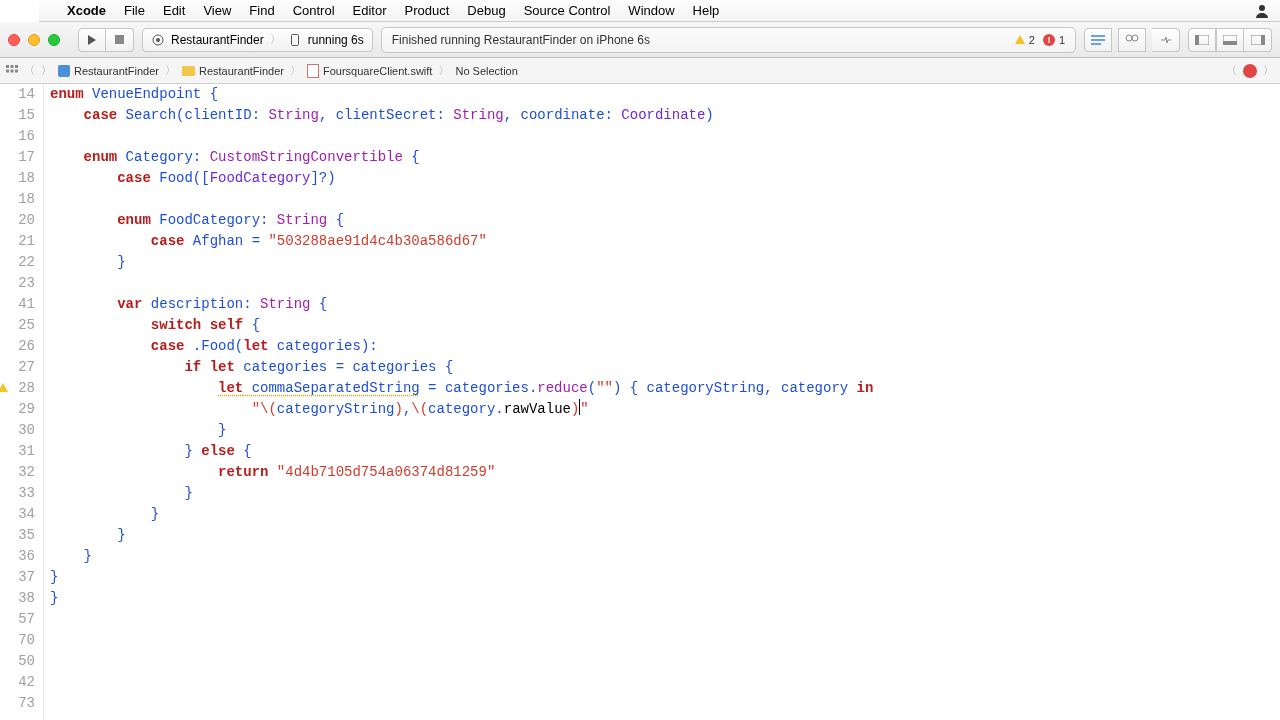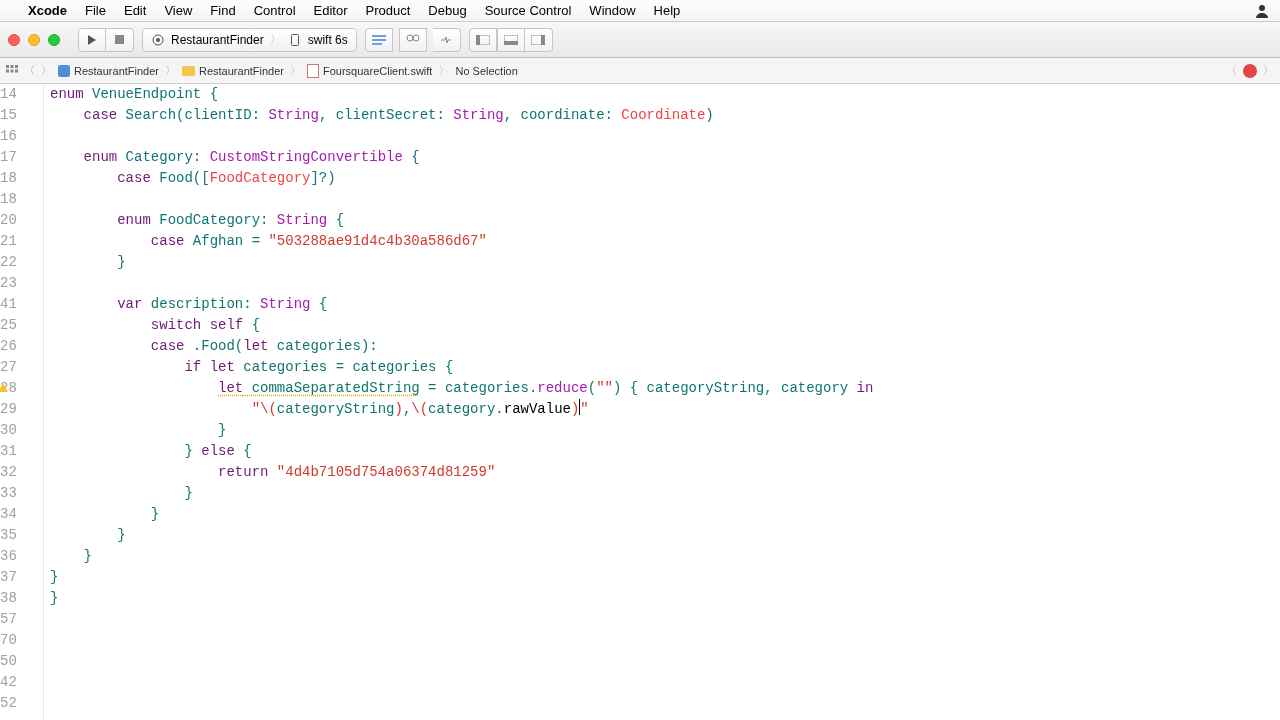--- a/index.html
+++ b/index.html
@@ -16,20 +16,21 @@
   
   .menubar {
     height: 22px;
     background: linear-gradient(#fdfdfd,#f4f4f4);
     border-bottom: 1px solid #ccc;
     display: flex;
     align-items: center;
     padding: 0 10px;
     gap: 18px;
     font-size: 13px;
+    margin-left: 39px;
   }
   .menubar .apple { font-size: 14px; }
   .menubar .appname { font-weight: 600; }
   .menubar .spacer { flex: 1; }
   .menubar .user-icon svg { display:block; }
 
   
   .toolbar {
     height: 36px;
     background: linear-gradient(#f7f7f7,#e9e9e9);
@@ -122,20 +123,21 @@
   
   .editor {
     display:flex;
     height: calc(720px - 22px - 36px - 26px);
     font-family: Menlo, Monaco, "Courier New", monospace;
     font-size: 14px;
     line-height: 21px;
   }
   .gutter {
     width: 44px;
+    text-align: right;
     padding-right: 8px;
     color: #a0a0a0;
     background: #fff;
     border-right: 1px solid #e8e8e8;
     user-select:none;
     position:relative;
   }
   .gutter .ln { height:21px; position:relative; }
   .gutter .warn::before {
     content:"";
@@ -143,26 +145,26 @@
     width:0;height:0;
     border-left:5px solid transparent;border-right:5px solid transparent;
     border-bottom:9px solid #f5c326;
   }
   .code {
     padding-left: 6px;
     white-space: pre;
     overflow: hidden;
   }
   .code .line { height:21px; }
-  .kw { color:#701a75; }
+  .kw { color:#b91c1c;font-weight:bold; }
   .typ { color:#a21caf; }
-  .usr { color:#ef4444; }
+  .usr { color:#6d28d9; }
   .str { color:#d13a2b; }
   .prop { color:#000000; }
-  .plain { color:#0f766e;font-family:Liberation Mono, monospace; }
+  .plain { color:#1d4ed8;font-family:Liberation Mono, monospace; }
   .underlined-warn { text-decoration: underline dotted #d9a400; text-underline-offset:3px; }
   .cursor {
     display:inline-block;width:1px;height:16px;background:#000;vertical-align:-2px;
   }
 </style>
 </head>
 <body>
 
 <div class="menubar">
   <span class="apple"></span>
@@ -214,23 +216,36 @@
           <circle cx="6" cy="6" r="2" fill="#555"></circle>
         </svg>
     </span>
     <span>RestaurantFinder</span>
     <span class="sep">〉</span>
     <span class="icon-small">
       <svg width="8" height="12" viewBox="0 0 8 12">
           <rect x="0.5" y="0.5" width="7" height="11" rx="1" fill="none" stroke="#555"></rect>
         </svg>
     </span>
-    <span>swift 6s</span>
-  </div>
-
+    <span>running 6s</span>
+  </div>
+
+  <div class="statusbar">
+    <span>Finished running RestaurantFinder on iPhone 6s</span>
+    <span class="spacer"></span>
+    <span class="badge">
+      <span class="tri"></span>
+      <span>2</span>
+    </span>
+    <span style="width:8px"></span>
+    <span class="badge">
+      <span class="circ">!</span>
+      <span>1</span>
+    </span>
+  </div>
 
   <div class="btn-group view-group">
     <div class="btn square">
       <svg width="14" height="10" viewBox="0 0 14 10">
           <rect width="14" height="2" fill="#6aa0e6"></rect>
           <rect y="4" width="14" height="2" fill="#6aa0e6"></rect>
           <rect y="8" width="10" height="2" fill="#6aa0e6"></rect>
         </svg>
     </div>
     <div class="btn square">
@@ -331,16 +346,16 @@
       <div class="ln">33</div>
       <div class="ln">34</div>
       <div class="ln">35</div>
       <div class="ln">36</div>
       <div class="ln">37</div>
       <div class="ln">38</div>
       <div class="ln">57</div>
       <div class="ln">70</div>
       <div class="ln">50</div>
       <div class="ln">42</div>
-      <div class="ln">52</div>
+      <div class="ln">73</div>
     </div>
   <div class="code" id="code"><div class="line"><span class="kw">enum </span><span class="plain">VenueEndpoint {</span></div><div class="line"><span class="plain">    </span><span class="kw">case</span><span class="plain"> Search(clientID: </span><span class="typ">String</span><span class="plain">, clientSecret: </span><span class="typ">String</span><span class="plain">, coordinate: </span><span class="usr">Coordinate</span><span class="plain">)</span></div><div class="line"></div><div class="line"><span class="plain">    </span><span class="kw">enum</span><span class="plain"> Category: </span><span class="typ">CustomStringConvertible</span><span class="plain"> {</span></div><div class="line"><span class="plain">        </span><span class="kw">case</span><span class="plain"> Food([</span><span class="usr">FoodCategory</span><span class="plain">]?)</span></div><div class="line"></div><div class="line"><span class="plain">        </span><span class="kw">enum</span><span class="plain"> FoodCategory: </span><span class="typ">String</span><span class="plain"> {</span></div><div class="line"><span class="plain">            </span><span class="kw">case</span><span class="plain"> Afghan = </span><span class="str">"503288ae91d4c4b30a586d67"</span></div><div class="line"><span class="plain">        }</span></div><div class="line"></div><div class="line"><span class="plain">        </span><span class="kw">var</span><span class="plain"> description: </span><span class="typ">String</span><span class="plain"> {</span></div><div class="line"><span class="plain">            </span><span class="kw">switch</span><span class="plain"> </span><span class="kw">self</span><span class="plain"> {</span></div><div class="line"><span class="plain">            </span><span class="kw">case</span><span class="plain"> .Food(</span><span class="kw">let</span><span class="plain"> categories):</span></div><div class="line"><span class="plain">                </span><span class="kw">if let</span><span class="plain"> categories = categories {</span></div><div class="line"><span class="plain">                    </span><span class="kw underlined-warn">let</span><span class="plain underlined-warn"> commaSeparatedString</span><span class="plain"> = categories.</span><span class="typ">reduce</span><span class="plain">(</span><span class="str">""</span><span class="plain">) { categoryString, category </span><span class="kw">in</span></div><div class="line"><span class="plain">                        </span><span class="str">"\(</span><span class="plain">categoryString</span><span class="str">)</span><span class="plain">,</span><span class="str">\(</span><span class="plain">category.</span><span class="prop">rawValue</span><span class="str">)</span><span class="cursor"></span><span class="str">"</span></div><div class="line"><span class="plain">                    }</span></div><div class="line"><span class="plain">                } </span><span class="kw">else</span><span class="plain"> {</span></div><div class="line"><span class="plain">                    </span><span class="kw">return</span><span class="plain"> </span><span class="str">"4d4b7105d754a06374d81259"</span></div><div class="line"><span class="plain">                }</span></div><div class="line"><span class="plain">            }</span></div><div class="line"><span class="plain">        }</span></div><div class="line"><span class="plain">    }</span></div><div class="line"><span class="plain">}</span></div><div class="line"><span class="plain">}</span></div><div class="line"></div><div class="line"></div><div class="line"></div><div class="line"></div><div class="line"></div></div>
 </div>
 
 </body></html>

